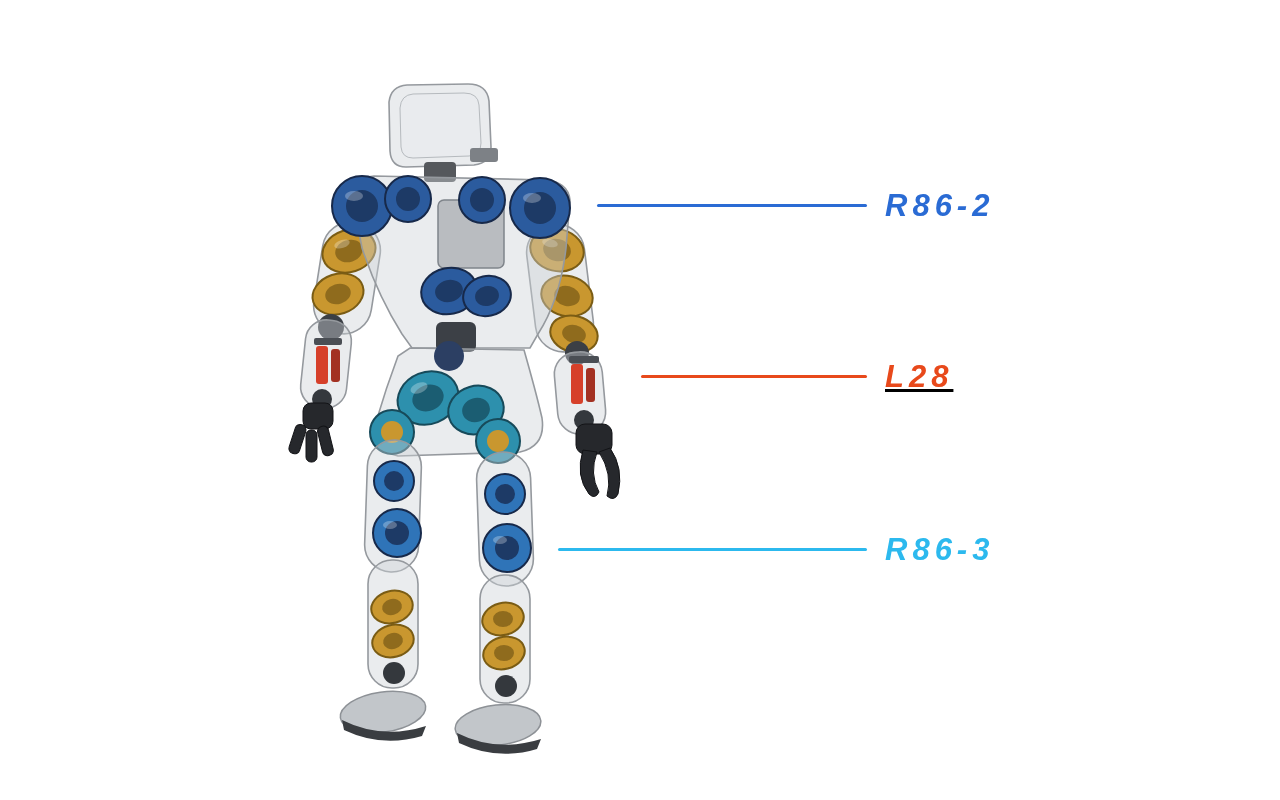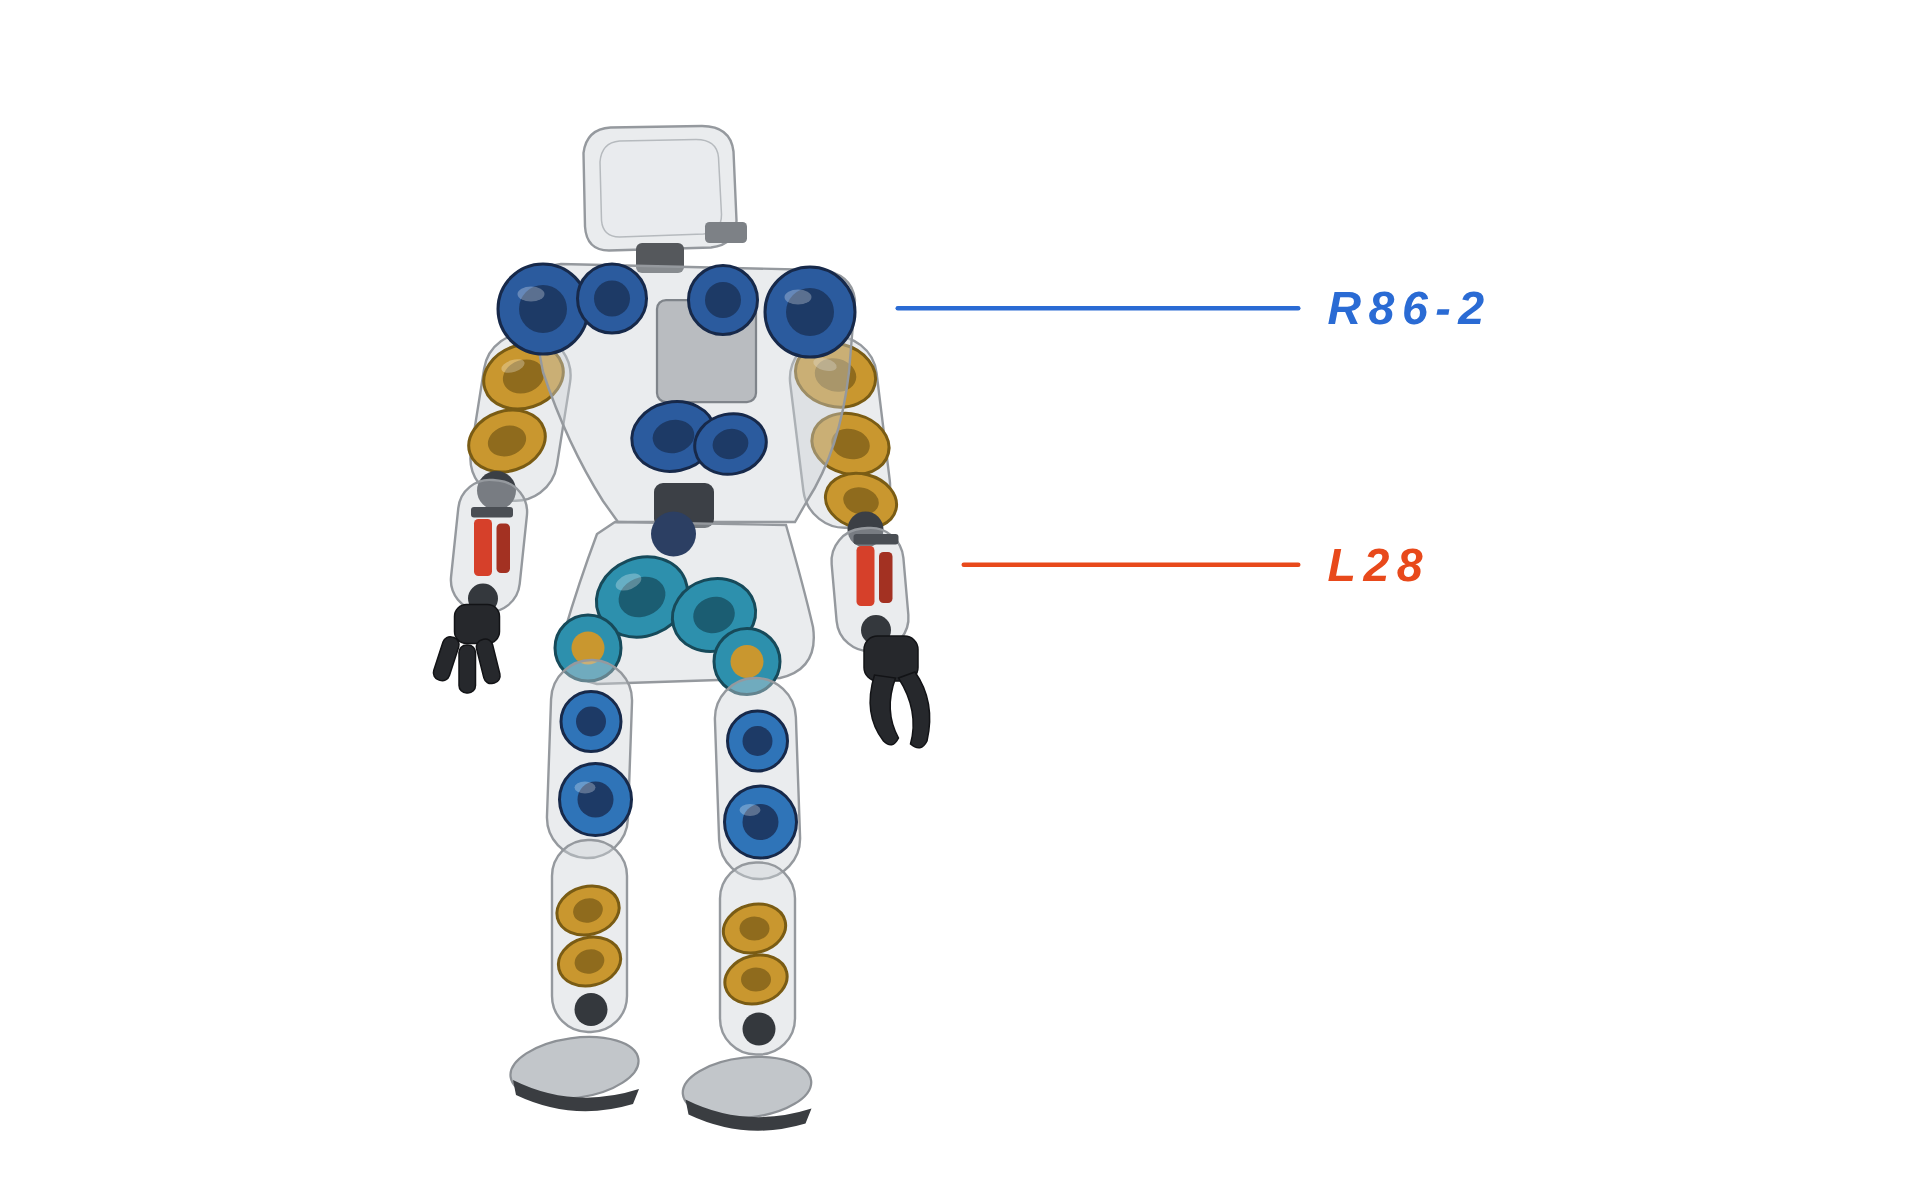--- a/index.html
+++ b/index.html
@@ -47,21 +47,21 @@
   }
   .callout-line{
     display:block;height:3px;background:var(--c,#333);border-radius:2px;flex:0 0 auto;
   }
   .callout-label{
     font-style:italic;font-weight:600;font-size:31px;letter-spacing:5px;
     color:var(--c,#333);white-space:nowrap;line-height:1;
   }
   .c0{left:597px;top:185px;} .c0 .callout-line{width:270px;}
   .c1{left:624px;top:266px;} .c1 .callout-line{width:243px;}
-  .c2{left:641px;top:356px;} .c2 .callout-line{width:226px;}
+  .c2{left:641px;top:356px;text-decoration:underline;} .c2 .callout-line{width:226px;}
   .c3{left:558px;top:529px;} .c3 .callout-line{width:309px;}
 </style>
 </head>
 <body style="background: rgb(255, 255, 255);">
 
 <div class="stage">
 
   <svg width="1280" height="800" viewBox="0 0 1280 800" aria-hidden="true">
 
     <g>
@@ -192,14 +192,18 @@
     <span class="callout-line"></span>
     <span class="callout-label">R86-2</span>
   </div>
 
 
   <div class="callout c2" style="--c: #e8491b;">
     <span class="callout-line"></span>
     <span class="callout-label">L28</span>
   </div>
 
+  <div class="callout c3" style="--c: #2cb9ee;">
+    <span class="callout-line"></span>
+    <span class="callout-label">R86-3</span>
+  </div>
 
 </div>
 
 </body></html>

